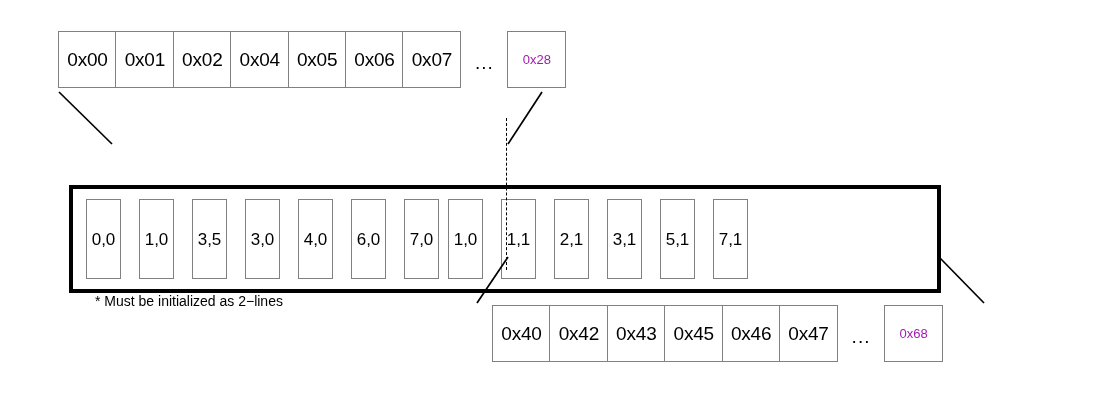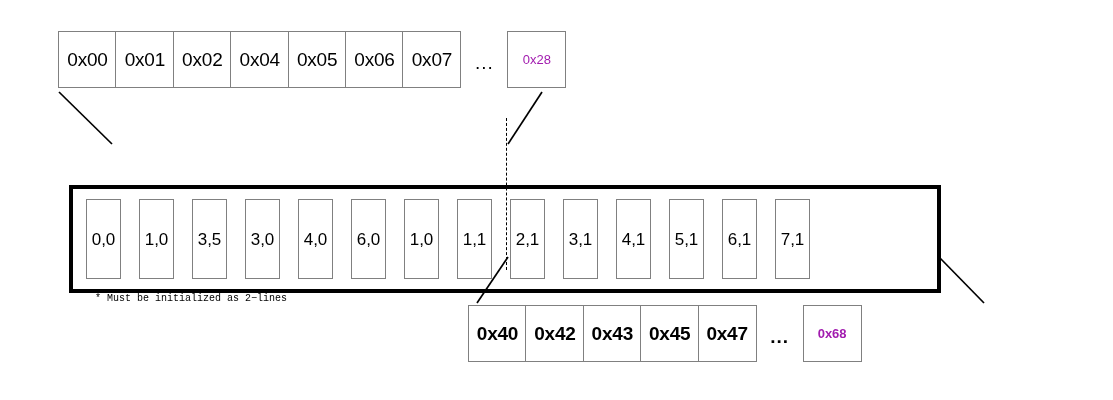--- a/index.html
+++ b/index.html
@@ -132,24 +132,23 @@
     width: 1113px;
     height: 400px;
     pointer-events: none;
   }
 
   
   #footnote {
     position: absolute;
     left: 95px;
     top: 293px;
-    font-size: 10px;
+    font-size: 14px;
     color: #000000;
     white-space: nowrap;
-    font-family: Liberation Mono, monospace;
   }
 </style>
 </head>
 <body>
 
 <div id="canvas">
 
   <div class="addr-row" id="top-row" style="left:58px; top:31px;">
     <div class="addr-cell">0x00</div>
     <div class="addr-cell">0x01</div>
@@ -163,49 +162,49 @@
   </div>
 
   <div id="main-array">
     <div id="main-array-inner">
       <div class="word-cell">0,0</div>
       <div class="word-cell">1,0</div>
       <div class="word-cell">3,5</div>
       <div class="word-cell">3,0</div>
       <div class="word-cell">4,0</div>
       <div class="word-cell">6,0</div>
+      <div class="word-cell half-break">7,0</div>
       <div class="word-cell">1,0</div>
       <div class="word-cell">1,1</div>
       <div class="word-cell">2,1</div>
       <div class="word-cell">3,1</div>
-      <div class="word-cell">4,1</div>
       <div class="word-cell">5,1</div>
-      <div class="word-cell">6,1</div>
       <div class="word-cell">7,1</div>
     </div>
   </div>
 
   <div id="split-dashed"></div>
 
   <svg id="connectors" viewBox="0 0 1113 400" width="1113" height="400" xmlns="http://www.w3.org/2000/svg">
 
     <line x1="59" y1="92" x2="112" y2="144" stroke="#000000" stroke-width="1.7"></line>
 
     <line x1="542" y1="92" x2="508" y2="144" stroke="#000000" stroke-width="1.7"></line>
 
     <line x1="508" y1="257" x2="477" y2="303" stroke="#000000" stroke-width="1.7"></line>
 
     <line x1="939" y1="257" x2="984" y2="303" stroke="#000000" stroke-width="1.7"></line>
   </svg>
 
   <div id="footnote">* Must be initialized as 2−lines</div>
 
-  <div class="addr-row" id="bottom-row" style="left:468px; top:305px;font-weight:bold;">
+  <div class="addr-row" id="bottom-row" style="left:492px; top:305px;">
     <div class="addr-cell">0x40</div>
     <div class="addr-cell">0x42</div>
     <div class="addr-cell">0x43</div>
     <div class="addr-cell">0x45</div>
+    <div class="addr-cell">0x46</div>
     <div class="addr-cell">0x47</div>
     <div class="addr-ellipsis">...</div>
     <div class="addr-cell-standalone">0x68</div>
   </div>
 
 </div>
 
 </body></html>

